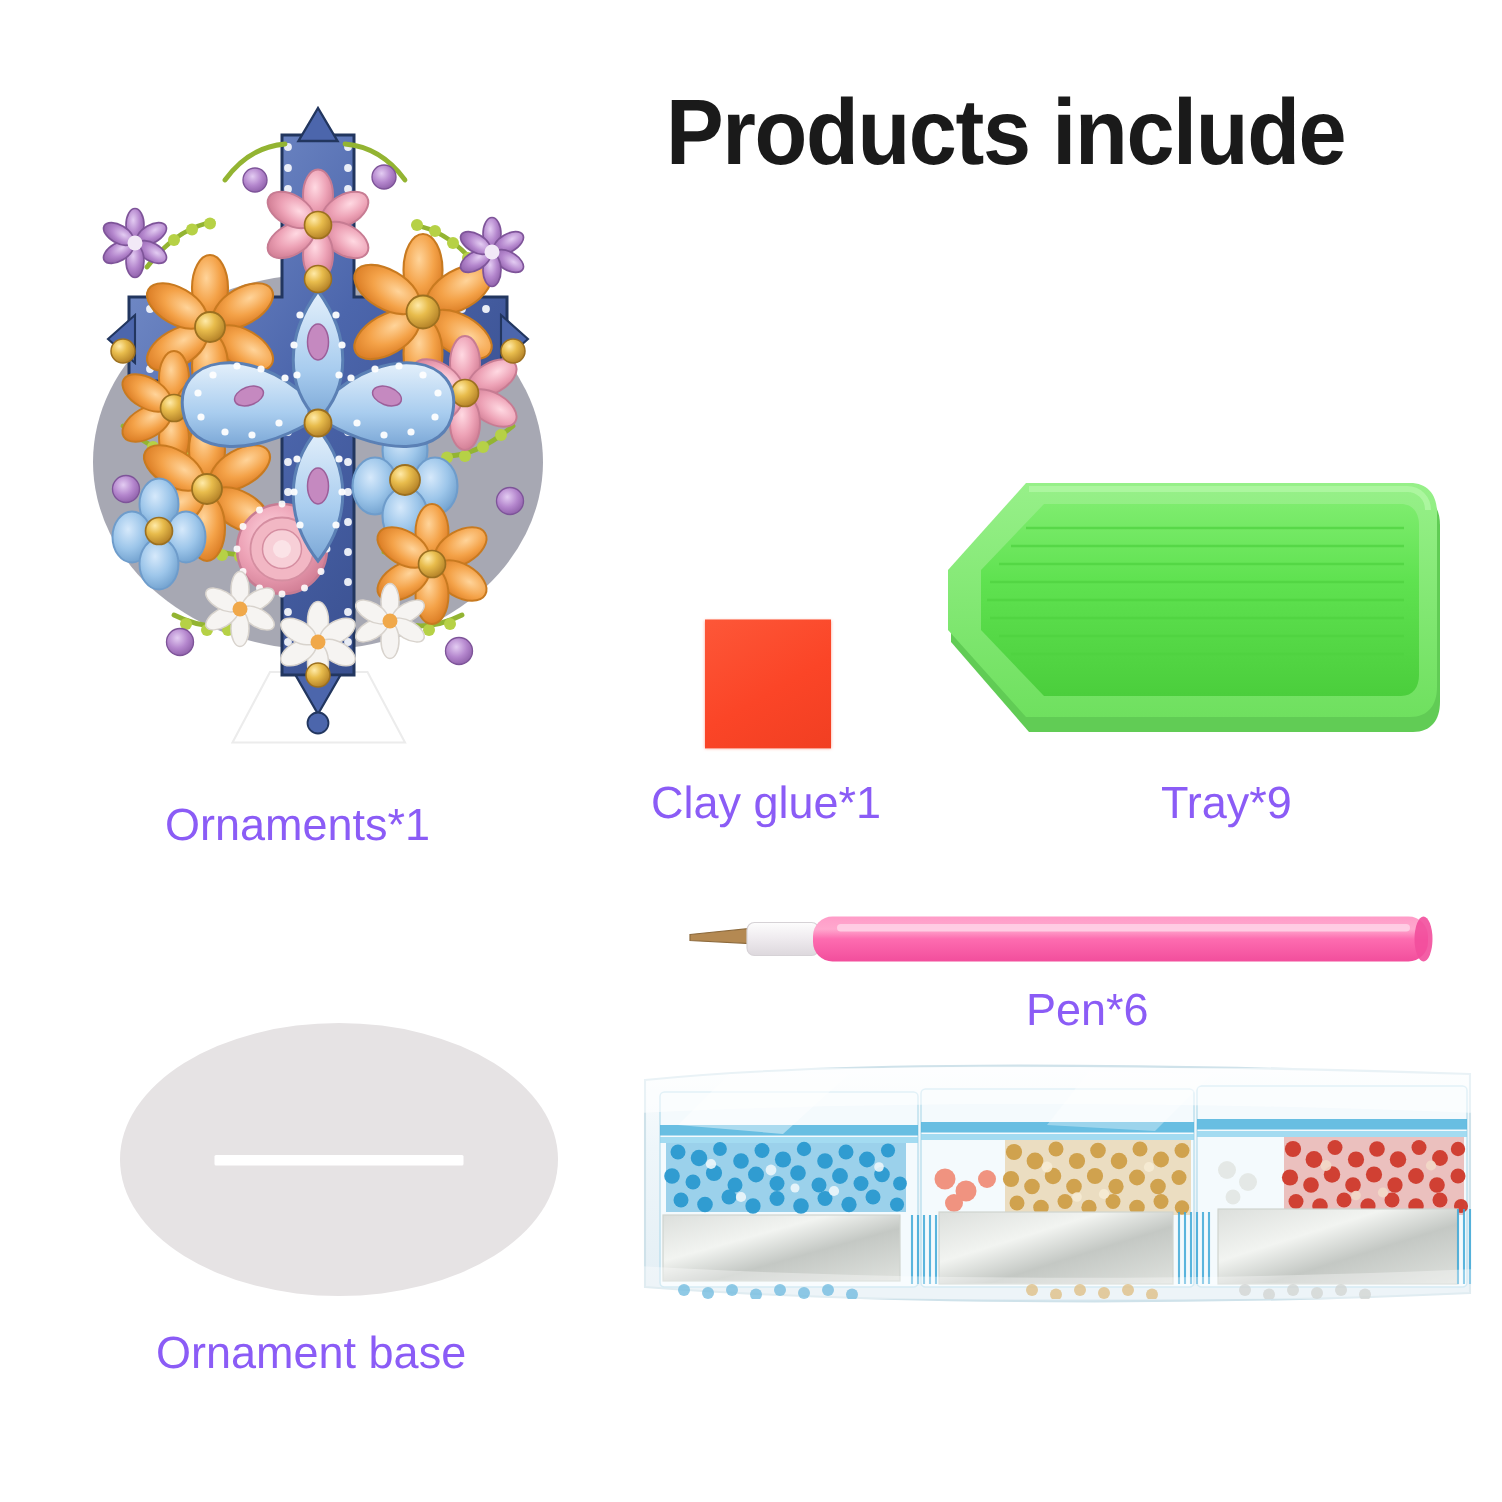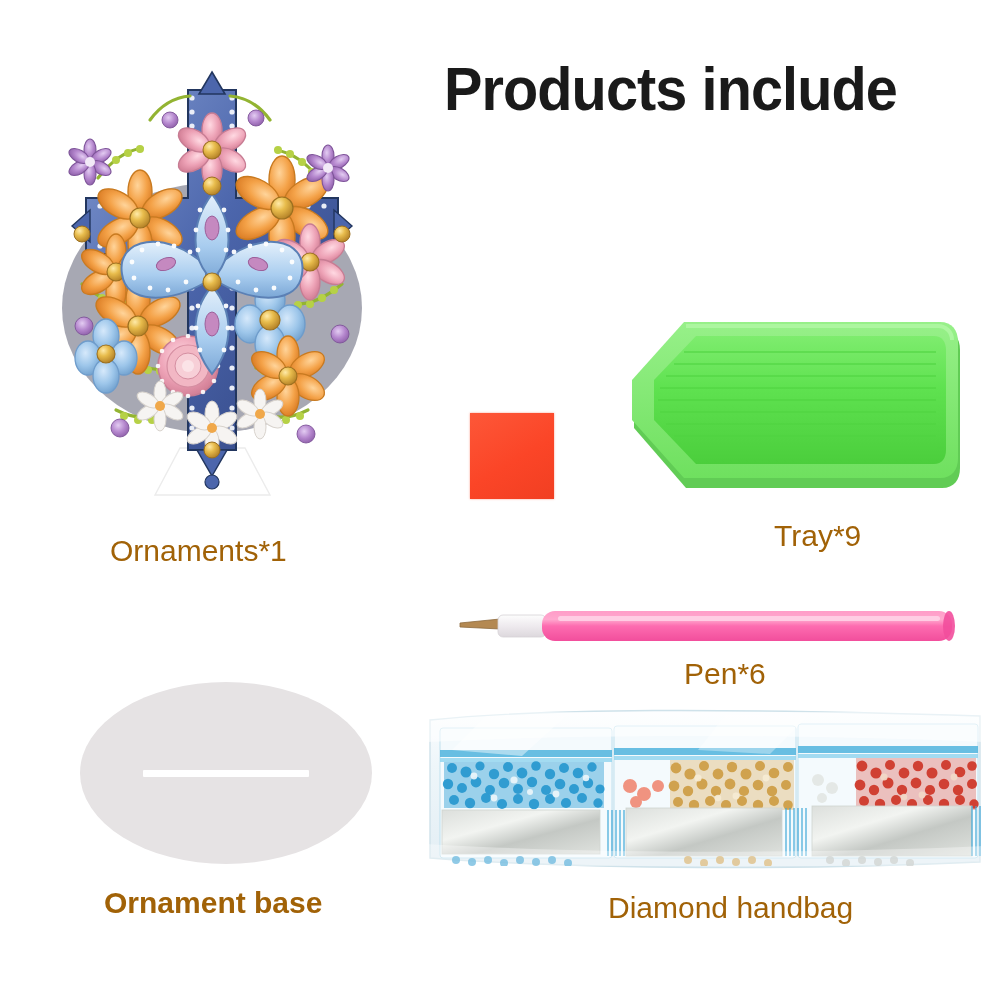--- a/index.html
+++ b/index.html
@@ -35,31 +35,31 @@
     transform-origin: left top;
     white-space: nowrap;
     line-height: 1;
   }
 
   
   .caption {
     position: absolute;
     font-size: 30px;
     font-weight: 400;
-    color: #a16207;
+    color: #8b5cf6;
     white-space: nowrap;
     letter-spacing: 0px;
     line-height: 1;
     text-align: center;
   }
   .caption.cap-ornaments   { left: 110px; top: 536px; }
   .caption.cap-clayglue    { left: 434px; top: 521px; }
   .caption.cap-tray        { left: 774px; top: 521px; }
   .caption.cap-pen         { left: 684px; top: 659px; }
-  .caption.cap-base        { left: 104px; top: 888px; font-weight:700; }
+  .caption.cap-base        { left: 104px; top: 888px; font-weight:400; }
   .caption.cap-handbag     { left: 608px; top: 893px; font-weight:400; }
 
   
   .ornament-wrap {
     position: absolute;
     left: 20px;
     top: 58px;
     width: 385px;
     height: 440px;
   }
@@ -538,20 +538,21 @@
         <circle cx="192" cy="128" r="9"></circle>
           <circle cx="62" cy="176" r="8"></circle>
           <circle cx="322" cy="176" r="8"></circle>
         <circle cx="192" cy="392" r="8"></circle>
       </g>
     </svg>
   </div>
   <div class="caption cap-ornaments">Ornaments*1</div>
 
   <div class="clay-glue"></div>
+  <div class="caption cap-clayglue">Clay glue*1</div>
 
   <div class="tray-wrap">
     <svg class="tray-svg" viewBox="0 0 340 190" xmlns="http://www.w3.org/2000/svg" aria-hidden="true">
       <defs>
         <linearGradient id="trayBody" x1="0" y1="0" x2="0" y2="1">
           <stop offset="0%" stop-color="#7eec6e"></stop>
           <stop offset="40%" stop-color="#5fe250"></stop>
           <stop offset="100%" stop-color="#4bce3c"></stop>
         </linearGradient>
         <linearGradient id="trayRim" x1="0" y1="0" x2="0" y2="1">
@@ -853,15 +854,14 @@
           <line x1="554" y1="100" x2="554" y2="150"></line>
         </g>
 
         <path d="M0,6 C160,0 360,0 558,8 L558,36 C360,28 160,28 0,36 Z" fill="#ffffff" opacity="0.55"></path>
         <path d="M0,138 C170,148 380,148 558,140 L558,166 L0,166 Z" fill="#ffffff" opacity="0.35"></path>
         <path d="M60,10 L140,10 L96,50 L26,44 Z" fill="#ffffff" opacity="0.45"></path>
         <path d="M300,8 L382,10 L344,48 L272,44 Z" fill="#ffffff" opacity="0.35"></path>
       </g>
     </svg>
   </div>
-  <div class="caption cap-handbag">Diamond handbag</div>
 
 </div>
 
 </body></html>

